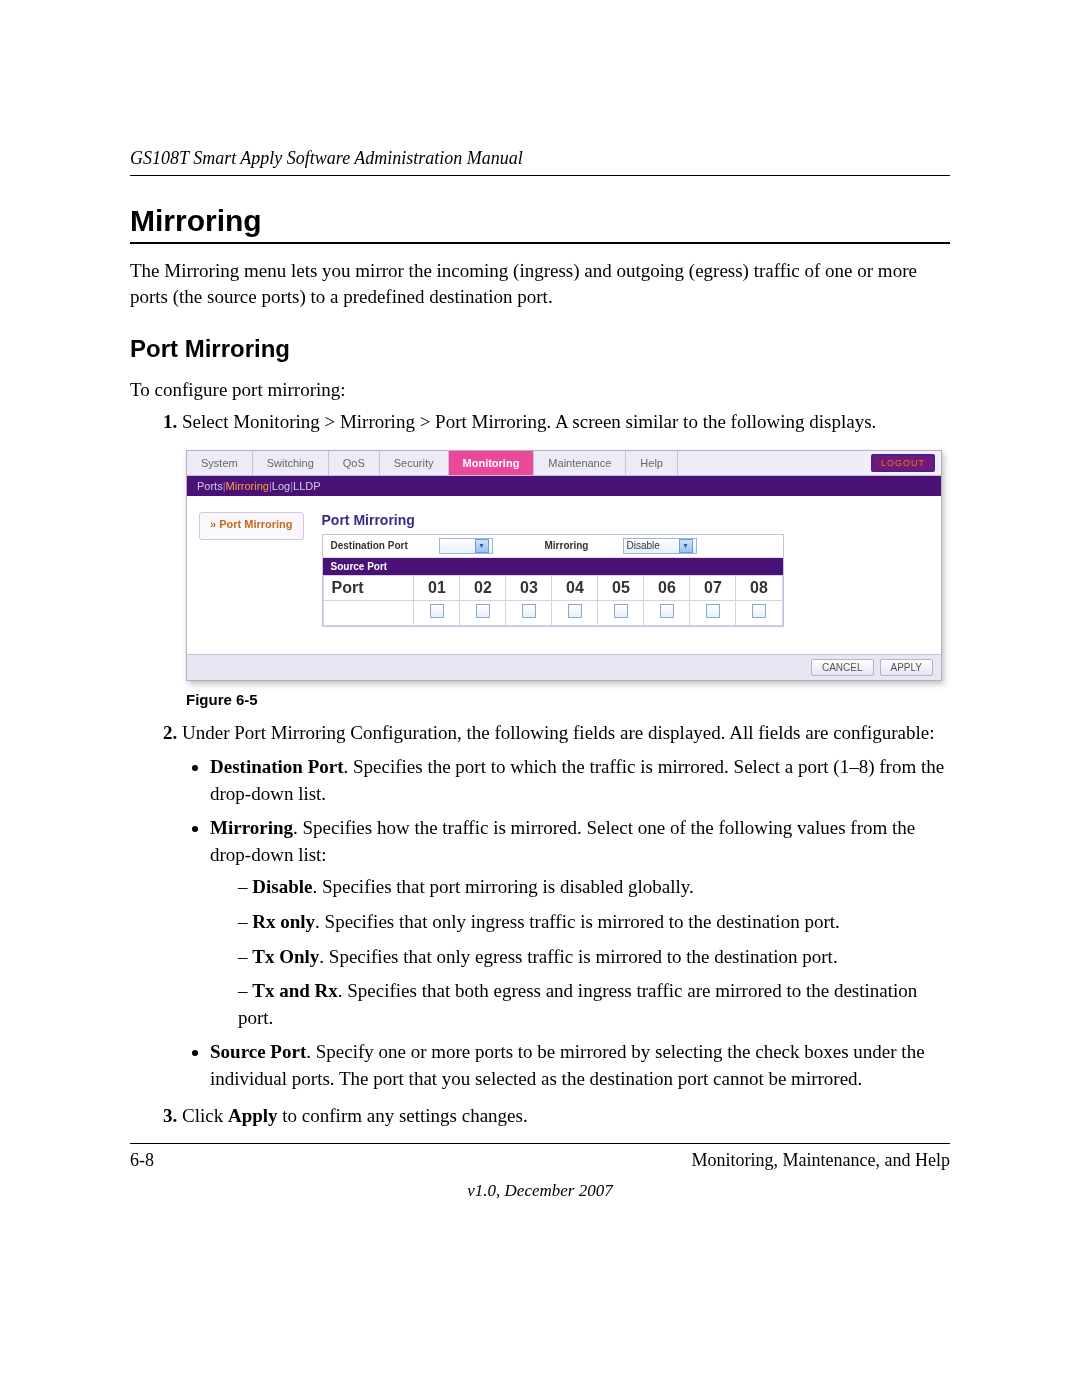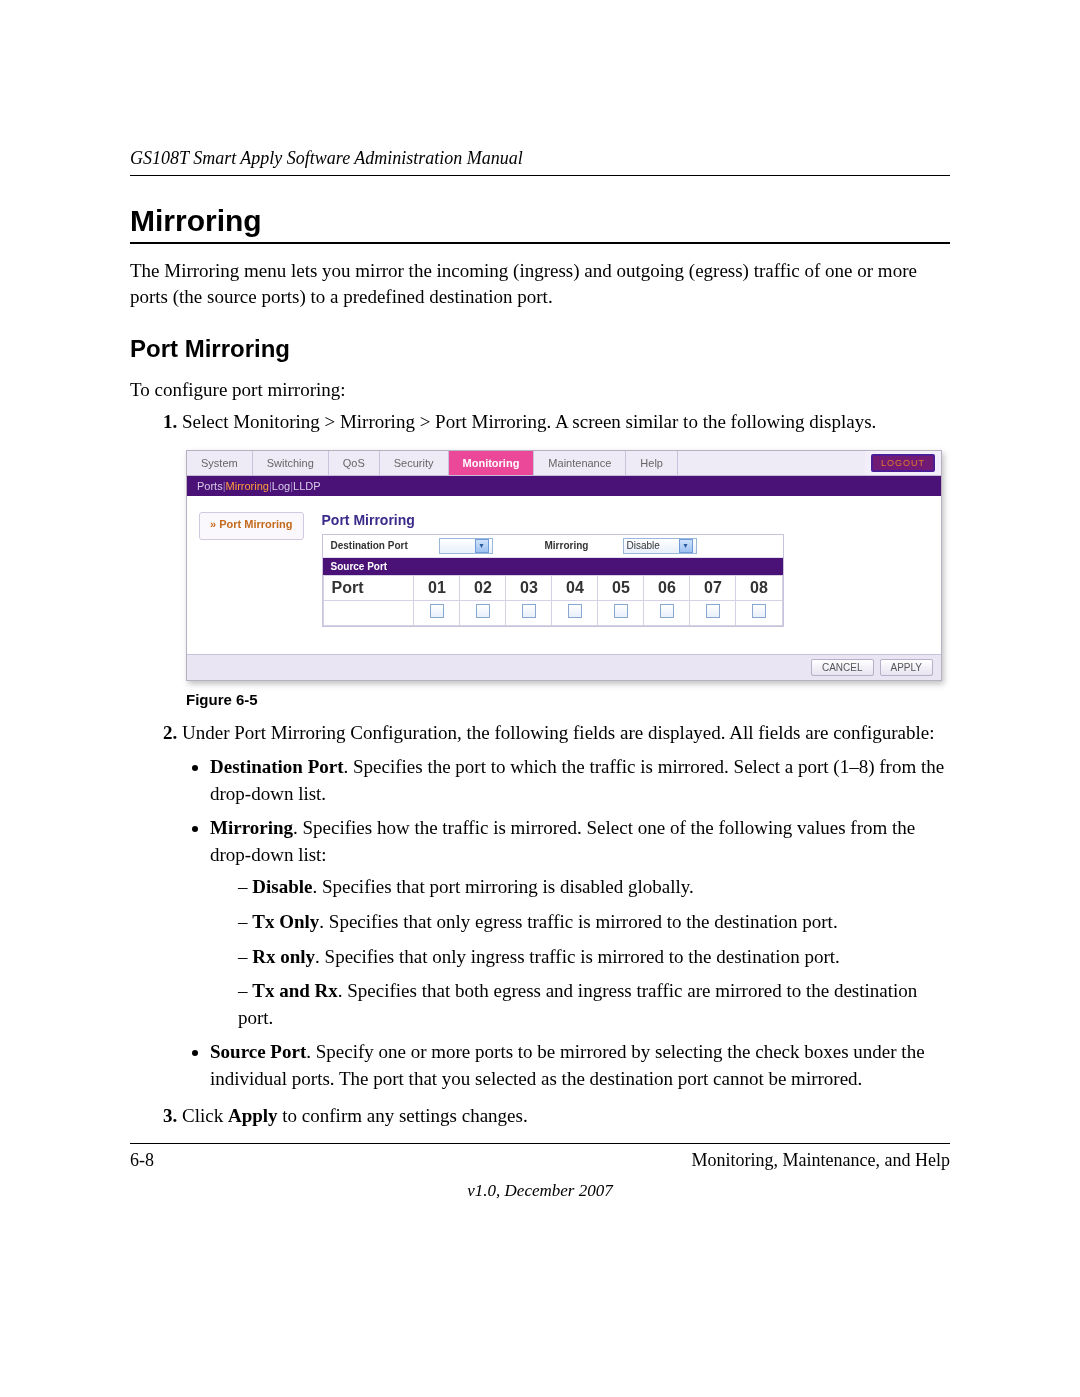--- a/index.html
+++ b/index.html
@@ -321,22 +321,22 @@
   <div class="fig-caption">Figure 6-5</div>
 
   <ol class="steps" start="2">
     <li>
       <span>Under Port Mirroring Configuration, the following fields are displayed. All fields are configurable:</span>
       <ul class="bullets">
         <li><b>Destination Port</b><span>. Specifies the port to which the traffic is mirrored. Select a port (1–8) from the drop-down list.</span></li>
         <li><b>Mirroring</b><span>. Specifies how the traffic is mirrored. Select one of the following values from the drop-down list:</span>
           <ul class="dashes">
             <li><b>Disable</b><span>. Specifies that port mirroring is disabled globally.</span></li>
+            <li><b>Rx only</b><span>. Specifies that only ingress traffic is mirrored to the destination port.</span></li>
             <li><b>Tx Only</b><span>. Specifies that only egress traffic is mirrored to the destination port.</span></li>
-            <li><b>Rx only</b><span>. Specifies that only ingress traffic is mirrored to the destination port.</span></li>
             <li><b>Tx and Rx</b><span>. Specifies that both egress and ingress traffic are mirrored to the destination port.</span></li>
           </ul>
         </li>
         <li><b>Source Port</b><span>. Specify one or more ports to be mirrored by selecting the check boxes under the individual ports. The port that you selected as the destination port cannot be mirrored.</span></li>
       </ul>
     </li>
     <li>
       <span>Click </span><b>Apply</b><span> to confirm any settings changes.</span>
     </li>
   </ol>

